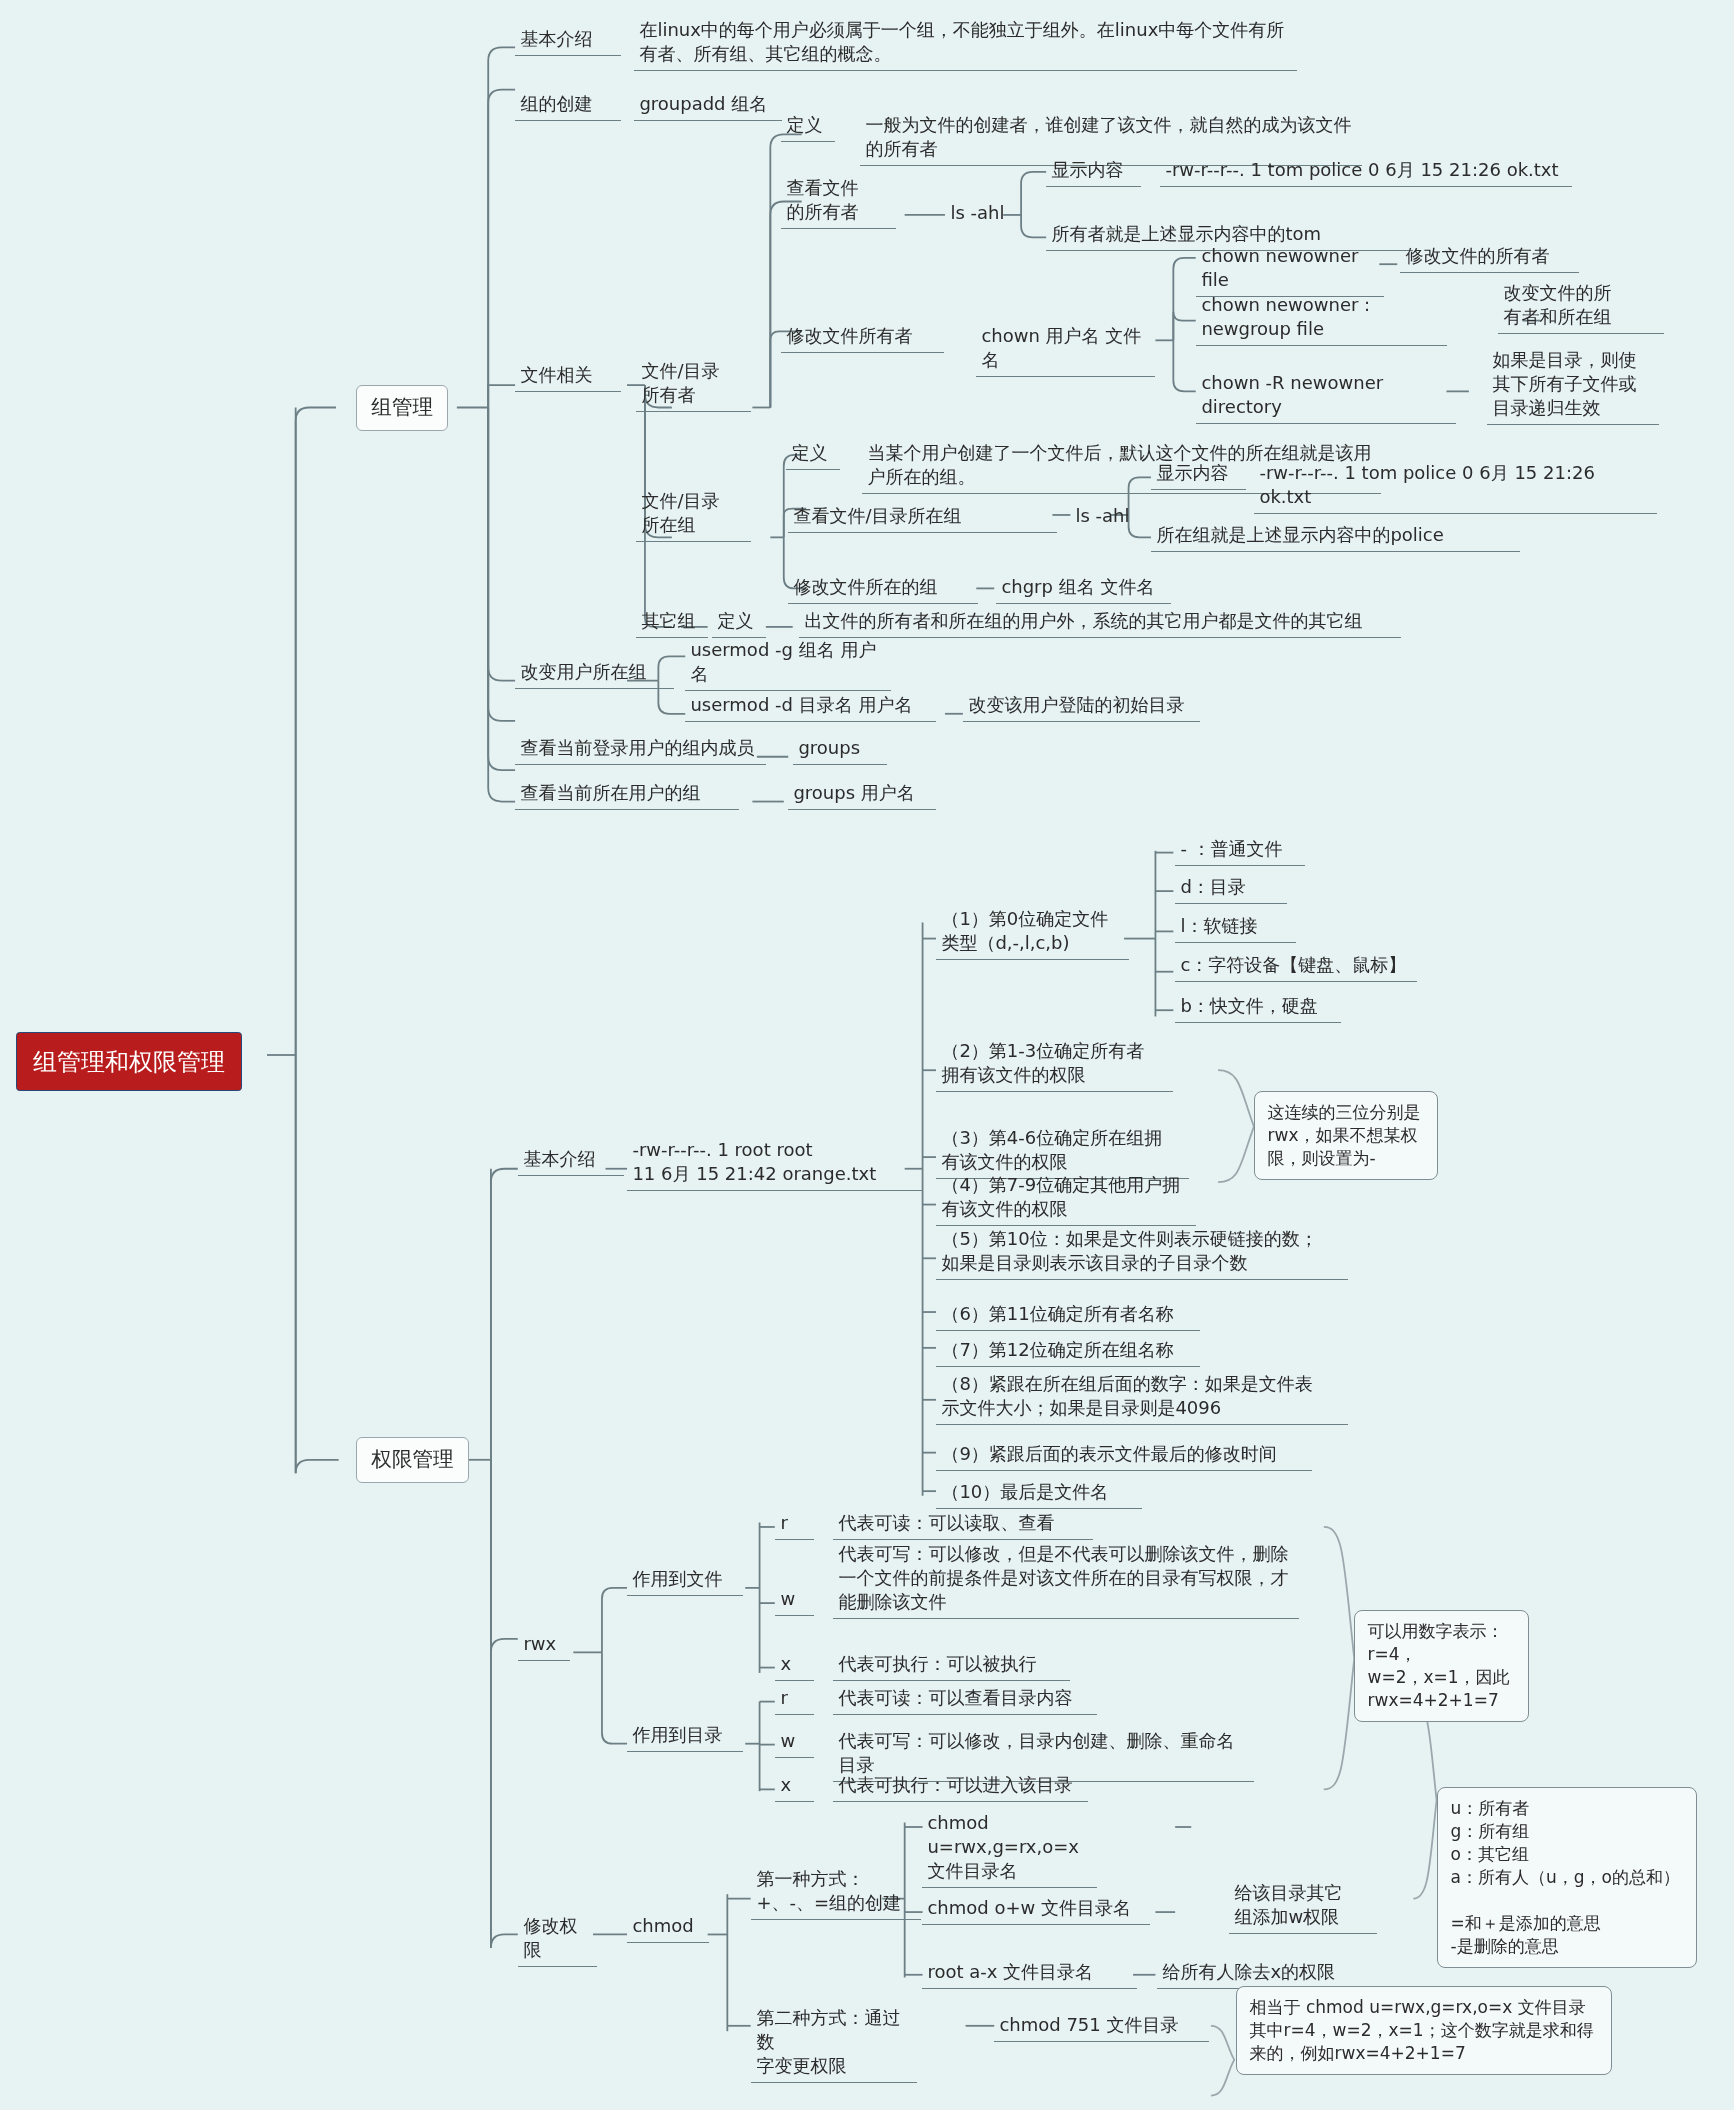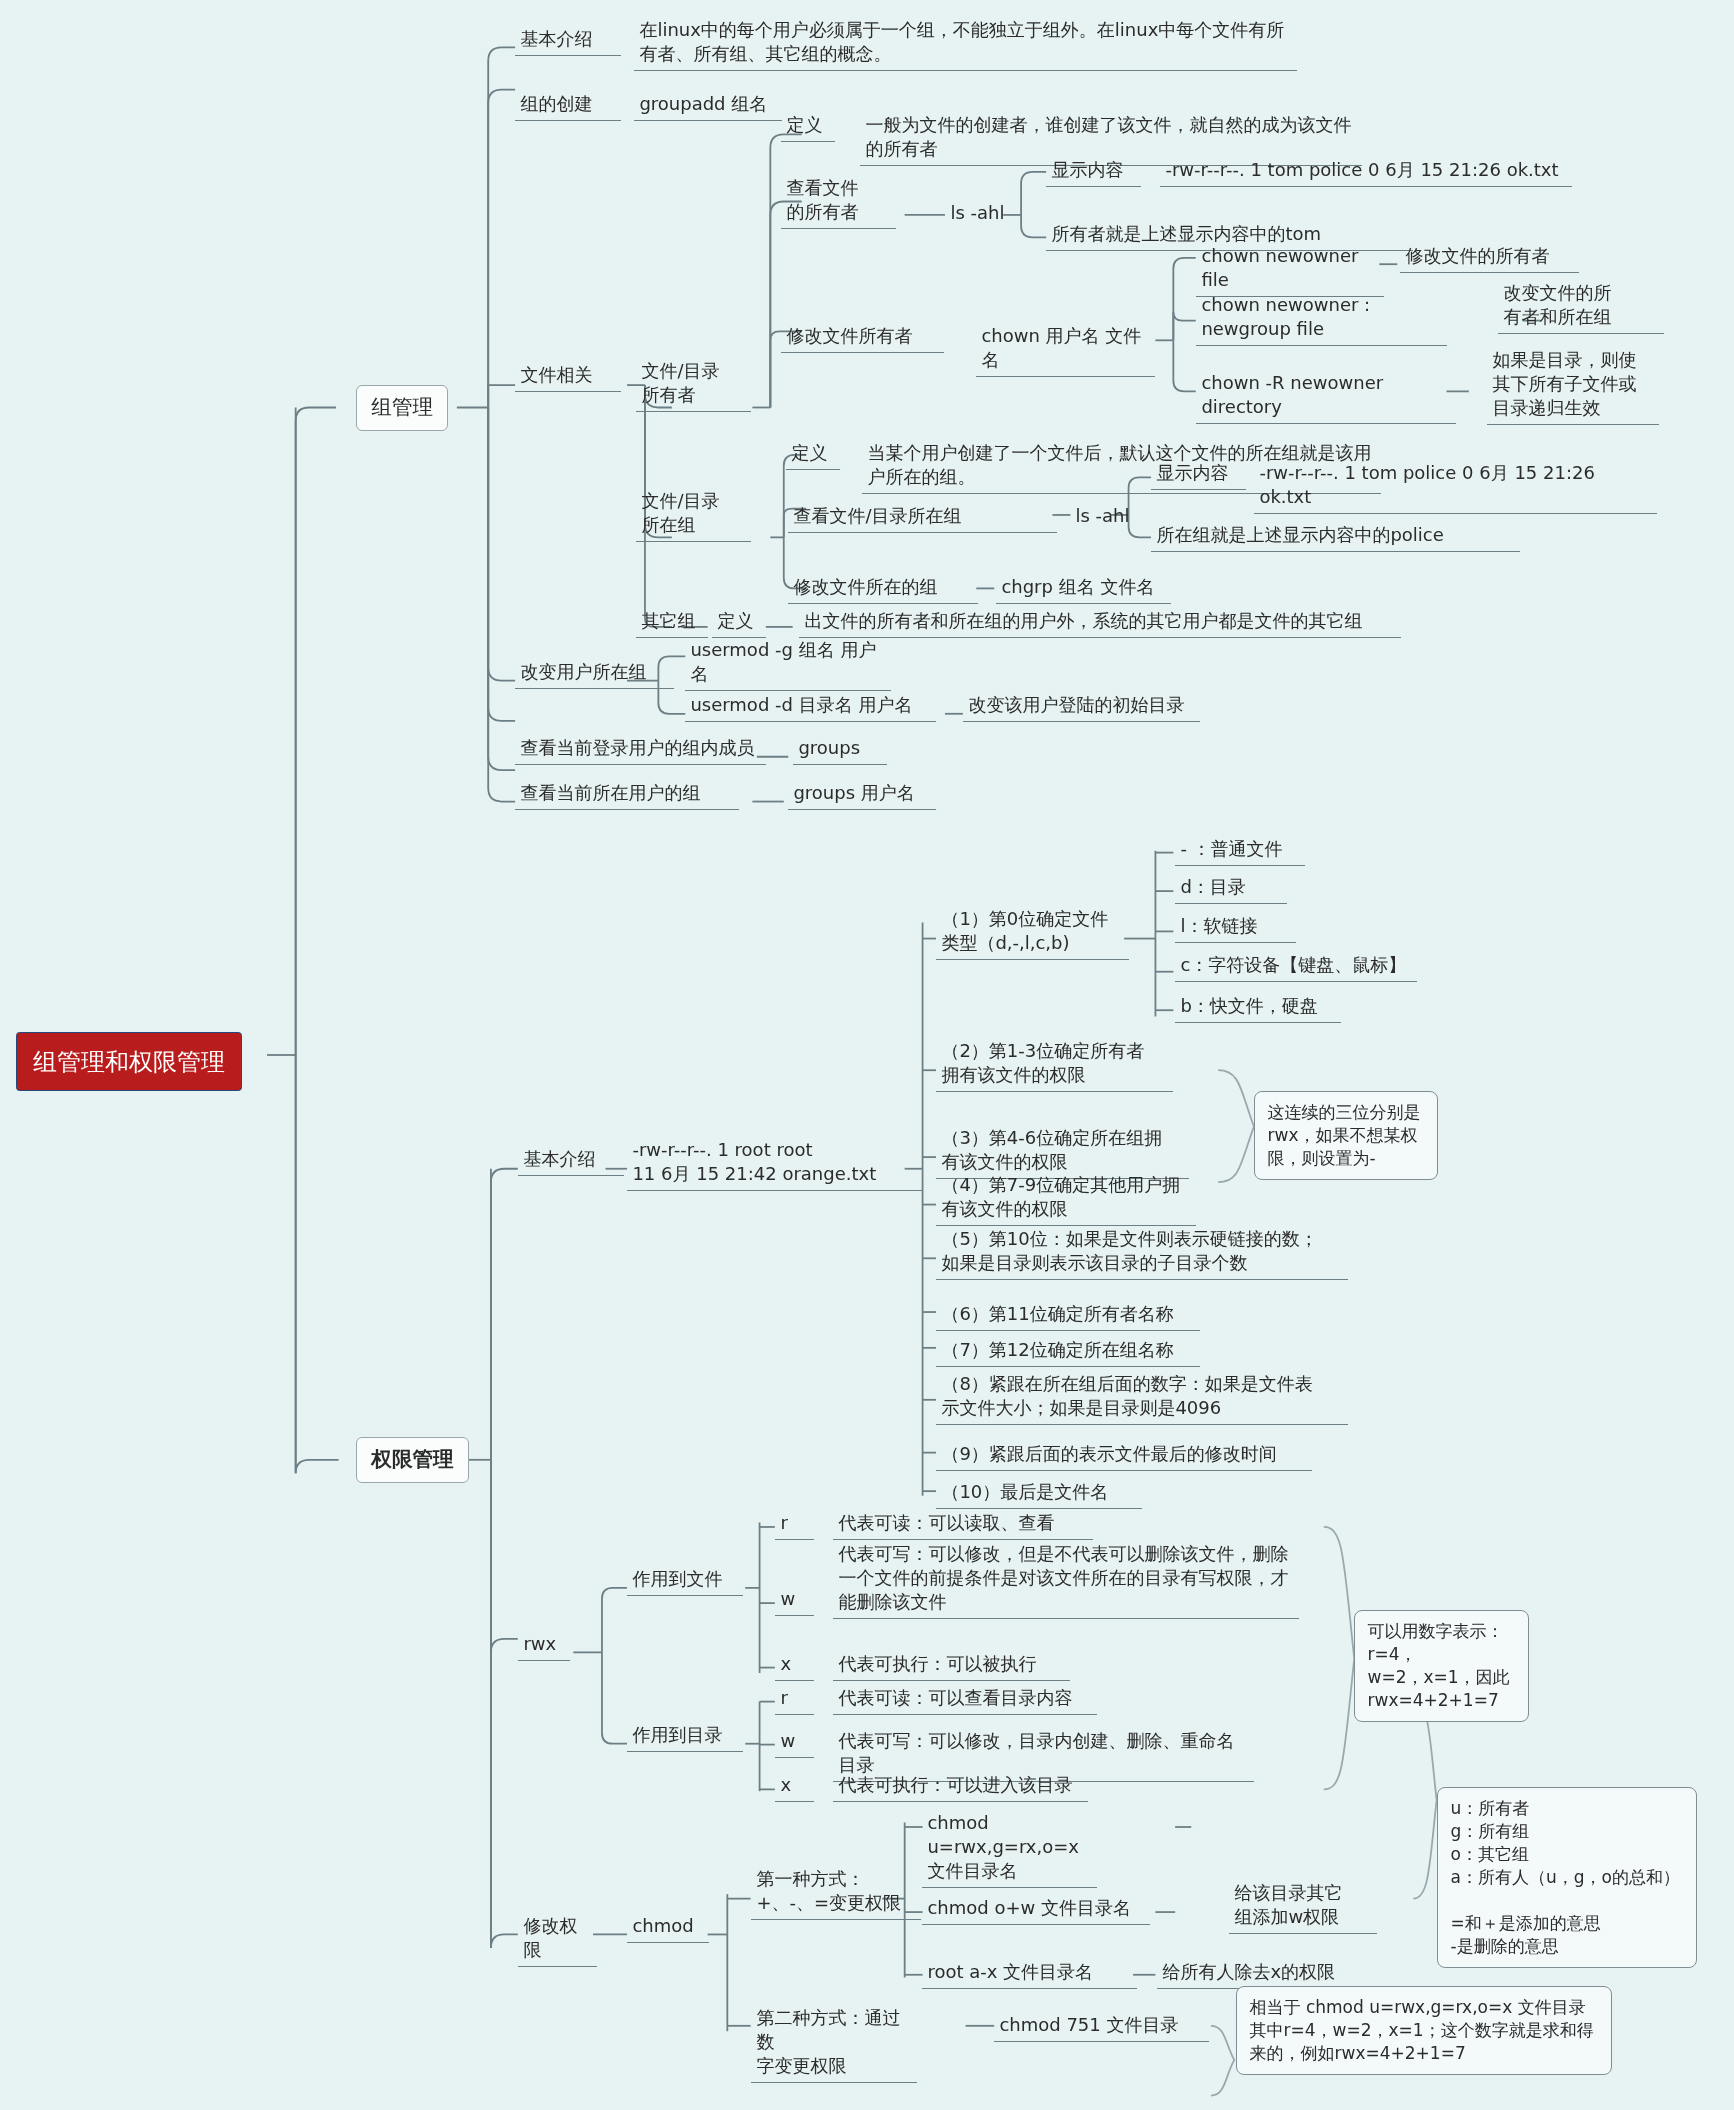--- a/index.html
+++ b/index.html
@@ -175,21 +175,21 @@
     <path d="M1265 2205 H1290"></path>
     <path d="M1078 2262 H1110"></path>
     <path d="M1352 2262 C1368 2262 1368 2282 1378 2300 C1368 2318 1368 2340 1352 2340" stroke="#9aa8ad"></path>
     <path d="M1578 1900 C1596 1900 1596 1940 1604 2010 C1596 2080 1596 2120 1578 2120" stroke="#9aa8ad"></path>
   </g>
 </svg>
 
 <div class="node root cjk" style="left:16px;top:1032px;">组管理和权限管理</div>
 
 <div class="node lvl1 cjk" style="left:356px;top:385px;">组管理</div>
-<div class="node lvl1 cjk" style="left:356px;top:1437px;font-weight:bold;">权限管理</div>
+<div class="node lvl1 cjk" style="left:356px;top:1437px;">权限管理</div>
 
 <div class="node topic ul cjk" style="left:515px;top:25px;width:106px;">基本介绍</div>
 <div class="node topic ul cjk" style="left:634px;top:16px;width:663px;">在linux中的每个用户必须属于一个组，不能独立于组外。在linux中每个文件有所
 有者、所有组、其它组的概念。</div>
 
 <div class="node topic ul cjk" style="left:515px;top:90px;width:106px;">组的创建</div>
 <div class="node topic ul cjk" style="left:634px;top:90px;width:148px;">groupadd 组名</div>
 
 <div class="node topic ul cjk" style="left:515px;top:361px;width:106px;">文件相关</div>
 
@@ -299,21 +299,21 @@
 <div class="node topic ul cjk" style="left:833px;top:1771px;width:255px;">代表可执行：可以进入该目录</div>
 
 <div class="node boxed cjk small" style="left:1354px;top:1610px;width:175px;">可以用数字表示：r=4，
 w=2，x=1，因此
 rwx=4+2+1=7</div>
 
 <div class="node topic ul cjk" style="left:518px;top:1912px;width:79px;">修改权限</div>
 <div class="node topic ul cjk" style="left:627px;top:1912px;width:82px;">chmod</div>
 
 <div class="node topic ul cjk" style="left:751px;top:1865px;width:170px;">第一种方式：
-+、-、=变更权限</div>
++、-、=组的创建</div>
 <div class="node topic ul cjk" style="left:922px;top:1809px;width:175px;">chmod
 u=rwx,g=rx,o=x
 文件目录名</div>
 <div class="node topic ul cjk" style="left:922px;top:1894px;width:228px;">chmod o+w 文件目录名</div>
 <div class="node topic ul cjk" style="left:1229px;top:1879px;width:148px;">给该目录其它
 组添加w权限</div>
 <div class="node topic ul cjk" style="left:922px;top:1958px;width:215px;">root a-x 文件目录名</div>
 <div class="node topic ul cjk" style="left:1157px;top:1958px;width:233px;">给所有人除去x的权限</div>
 
 <div class="node boxed cjk small" style="left:1437px;top:1787px;width:260px;">u：所有者

